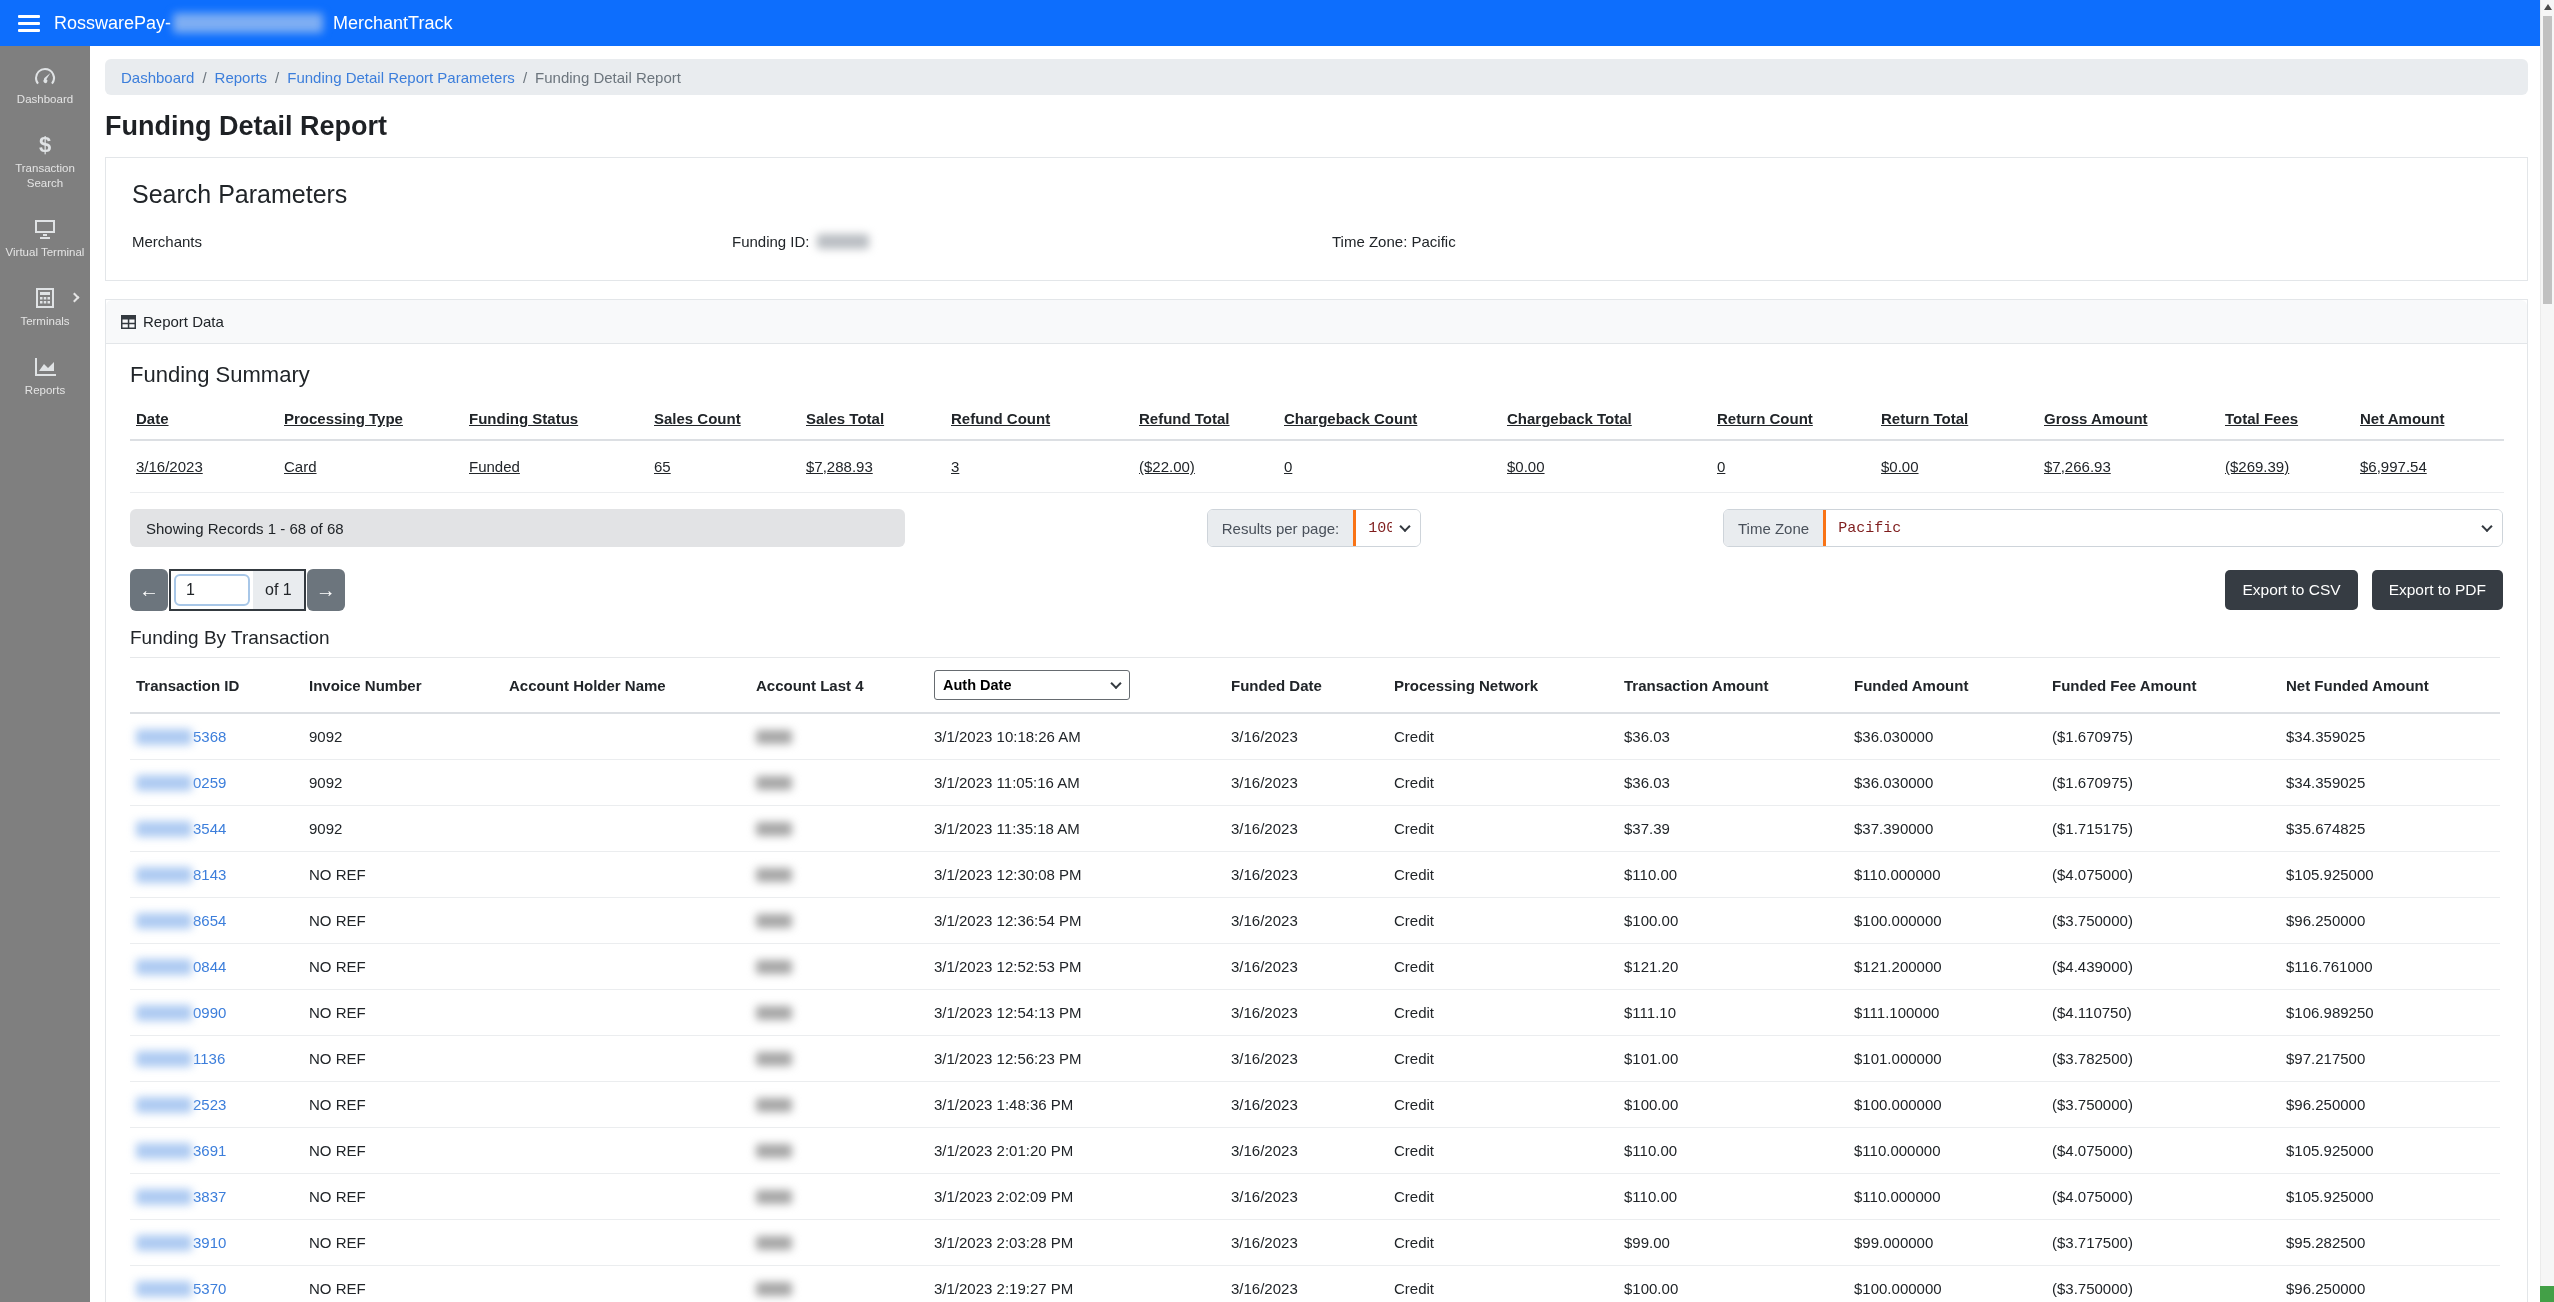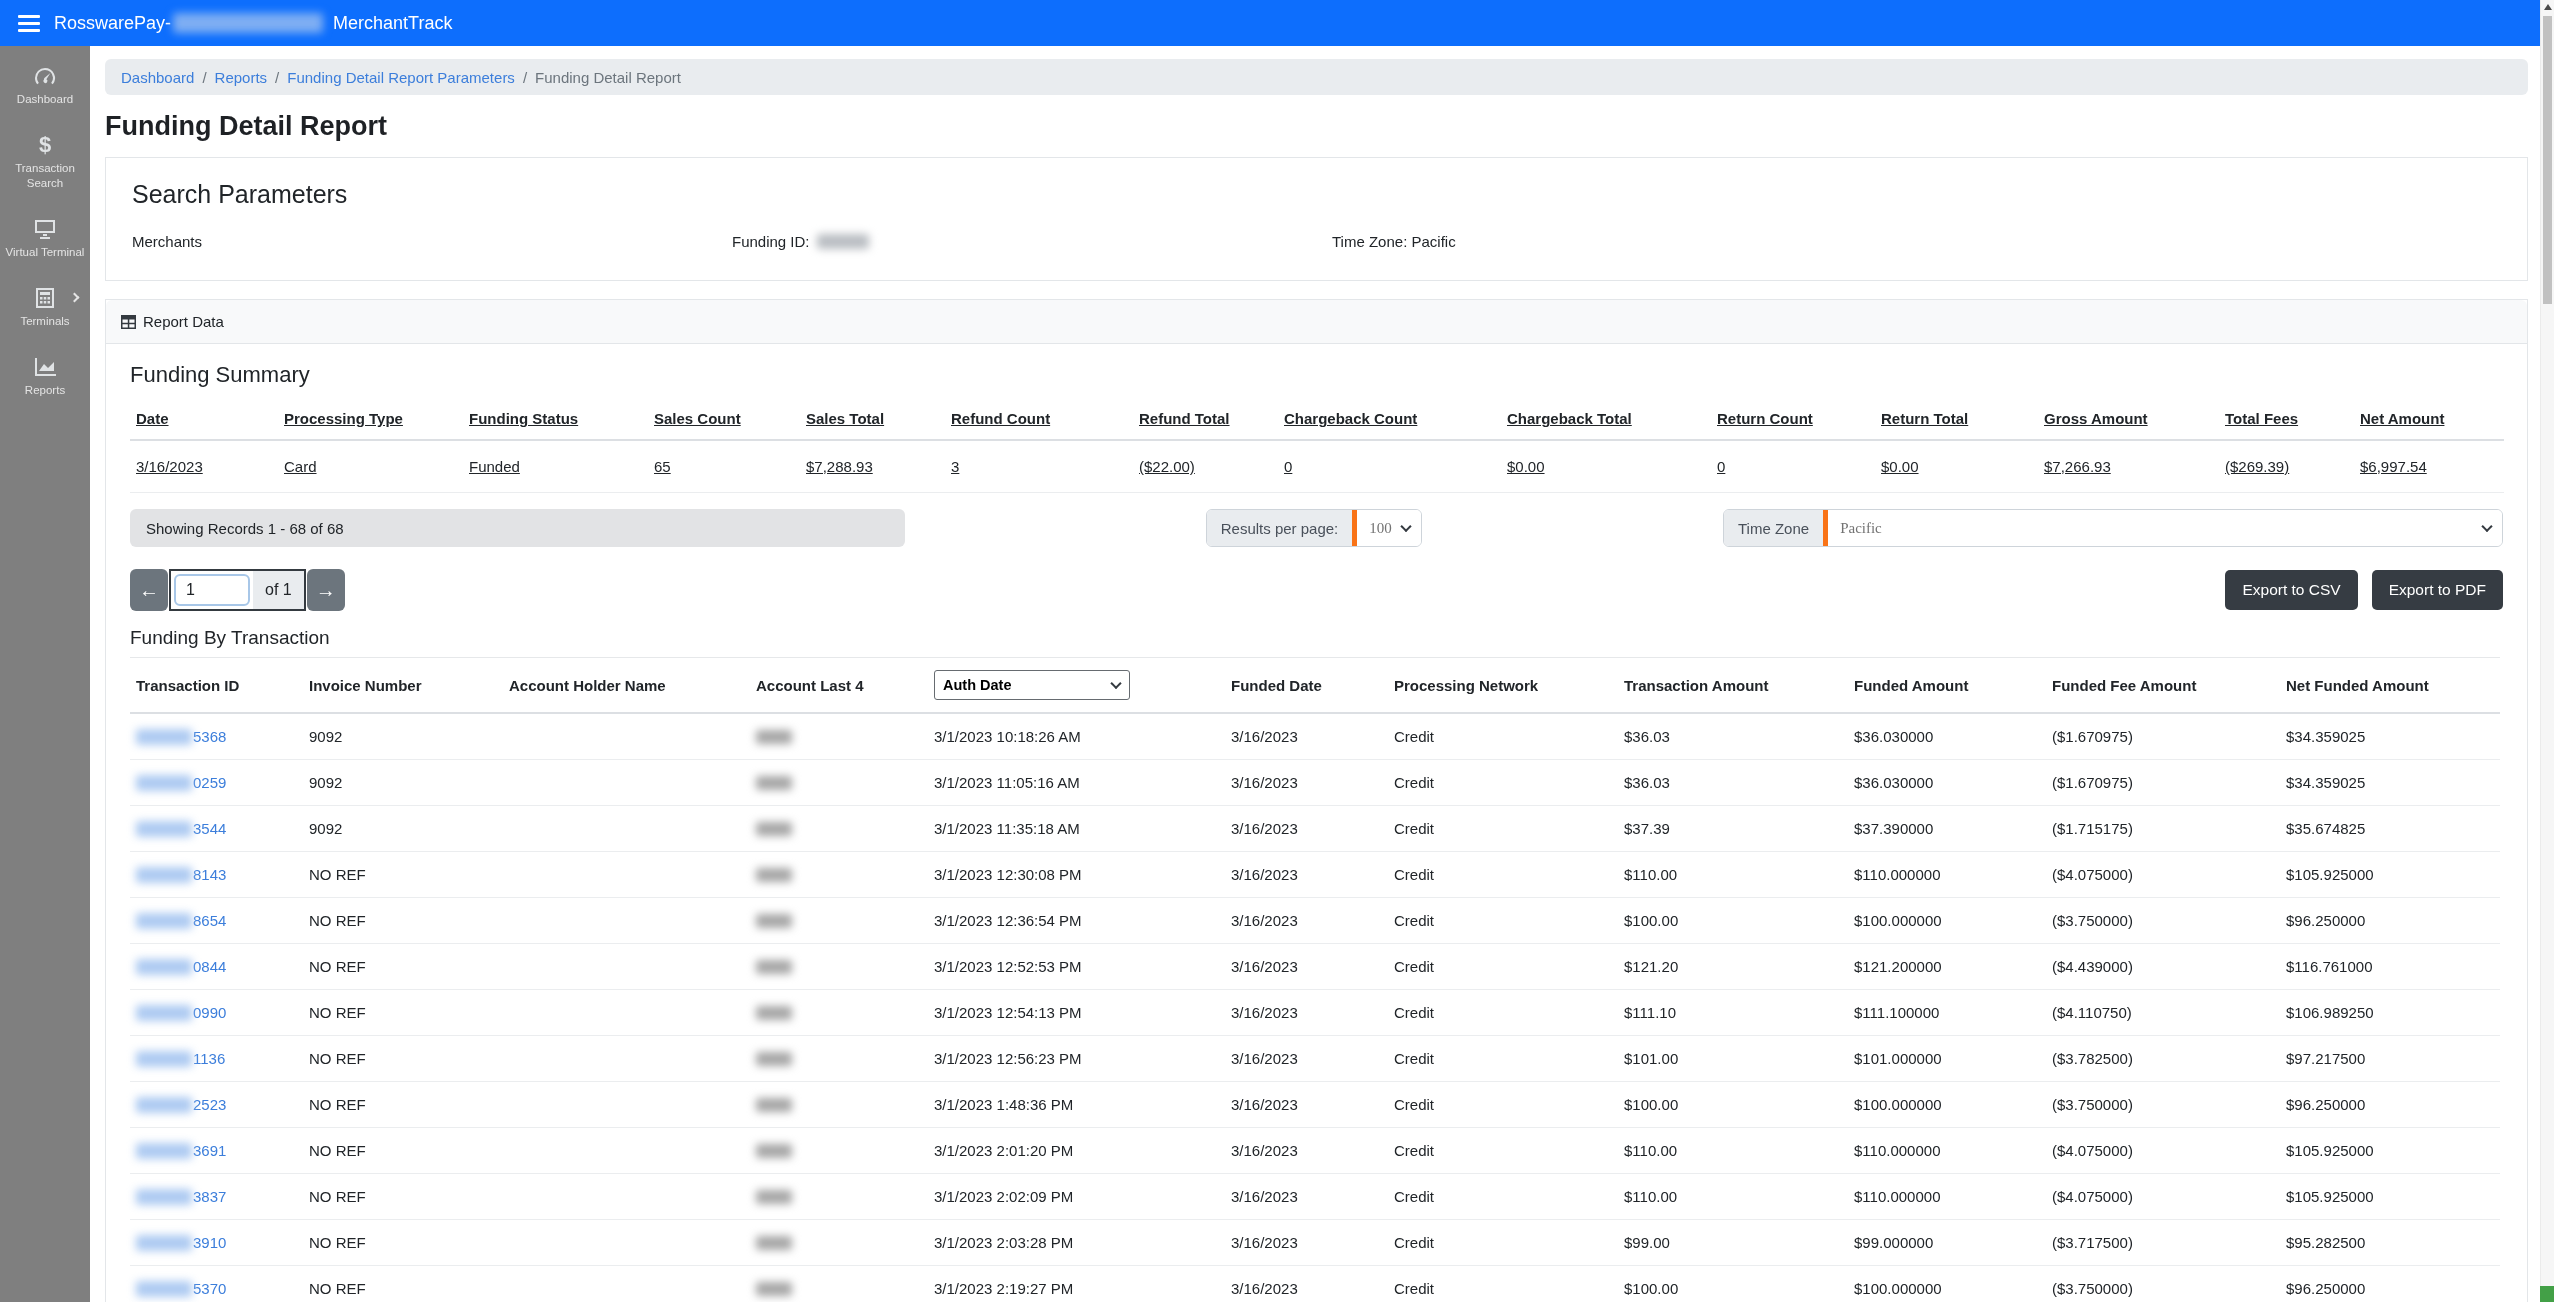--- a/index.html
+++ b/index.html
@@ -65,25 +65,25 @@
   .txn-link { color:#3c7edb; text-decoration:none; cursor:pointer; }
   .blur-txn { width:56px; height:16px; background:#aecbf2; vertical-align:-3px; margin-right:1px; }
   .blur-last4 { width:36px; height:14px; background:#a6a6a6; vertical-align:-2px; }
 
   
   .records-row { margin-top:16px; display:flex; align-items:flex-start; justify-content:space-between; }
   .records-pill { flex:0 0 775px; height:38px; background:#e2e3e5; border-radius:6px;
     display:flex; align-items:center; padding:0 16px; font-size:15px; }
   .igroup { display:flex; align-items:stretch; border:1px solid #ced4da; border-radius:6px;
     overflow:hidden; height:38px; background:#fff; }
-  .igroup-label { background:#e9ecef; border-right:5px solid #f97316; display:flex; align-items:center;
+  .igroup-label { background:#e9ecef; border-right:3px solid #f97316; display:flex; align-items:center;
     padding:0 14px; font-size:15px; color:#49505a; white-space:nowrap; }
   .selwrap { position:relative; display:flex; align-items:center; flex:1; }
   .selwrap select { appearance:none; -webkit-appearance:none; border:none; outline:none; background:#fff;
-    font-size:15px; font-family:Liberation Serif, serif; color:#737373; height:100%; width:100%; padding:0 28px 0 12px; cursor:pointer; }
+    font-size:15px; font-family:Liberation Mono, monospace; color:#7f1d1d; height:100%; width:100%; padding:0 28px 0 12px; cursor:pointer; }
   .chev { position:absolute; right:11px; top:50%; width:8px; height:8px; pointer-events:none;
     border-right:2px solid #343a40; border-bottom:2px solid #343a40; transform:translateY(-70%) rotate(45deg); }
   .rpp-group .selwrap { width:64px; }
   .tz-group { flex:0 0 780px; }
 
   
   .pager-row { margin:22px 0 12px; display:flex; align-items:center; justify-content:space-between; }
   .pager { display:flex; align-items:stretch; height:42px; }
   .pg-btn { width:38px; background:#6c757d; color:#fff; border:none; border-radius:6px;
     font-size:20px; display:flex; align-items:center; justify-content:center; cursor:pointer; font-family:inherit; }

